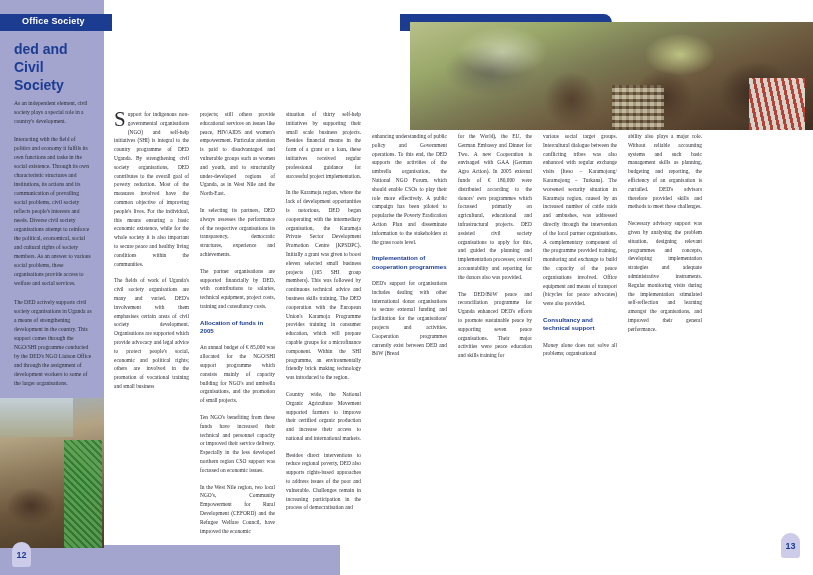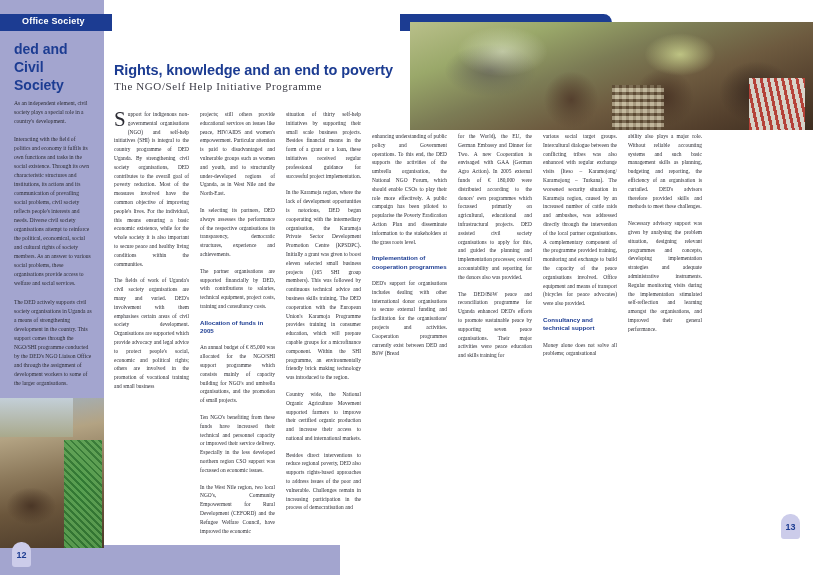--- a/index.html
+++ b/index.html
@@ -229,21 +229,21 @@
     border-radius: 9px 9px 3px 3px;
     font-family: "Liberation Sans", sans-serif;
     font-size: 9px;
     font-weight: bold;
     color: #1c3c92;
     display: flex;
     align-items: center;
     justify-content: center;
   }
   .folio-left { left: 12px; top: 542px; }
-  .folio-right { left: 781px; top: 514px; }
+  .folio-right { left: 781px; top: 533px; }
 </style>
 </head>
 <body>
 
 <div class="spread">
 
   <div class="left-panel"></div>
   <div class="left-panel-bottom"></div>
   <div class="right-panel-bottom"></div>
 
@@ -263,22 +263,20 @@
     <div class="green"></div>
   </div>
 
   <div class="sidebar">
     <div class="sidebar-title">ded and Civil Society</div>
     <div class="sidebar-lead">As an independent element, civil society plays a special role in a country's development.</div>
     <div class="sidebar-para">Interacting with the field of politics and economy it fulfils its own functions and tasks in the social existence. Through its own characteristic structures and institutions, its actions and its communication of prevailing social problems, civil society reflects people's interests and needs. Diverse civil society organisations attempt to reinforce the political, economical, social and cultural rights of society members. As an answer to various social problems, these organisations provide access to welfare and social services.</div>
     <div class="sidebar-para">The DED actively supports civil society organisations in Uganda as a means of strengthening development in the country. This support comes through the NGO/SHI programme conducted by the DED's NGO Liaison Office and through the assignment of development workers to some of the larger organisations.</div>
   </div>
 
-  <div class="headline">Rights, knowledge and an end to poverty</div>
-  <div class="subhead">The NGO/Self Help Initiative Programme</div>
 
   <div class="columns">
 
     <div class="col c1">
       <p class="dropcap">Support for indigenous non-governmental organisations (NGO) and self-help initiatives (SHI) is integral to the country programme of DED Uganda. By strengthening civil society organisations, DED contributes to the overall goal of poverty reduction. Most of the measures involved have the common objective of improving people's lives. For the individual, this means ensuring a basic economic existence, while for the whole society it is also important to secure peace and healthy living conditions within the communities.</p>
       <p>The fields of work of Uganda's civil society organisations are many and varied. DED's involvement with them emphasises certain areas of civil society development. Organisations are supported which provide advocacy and legal advice to protect people's social, economic and political rights; others are involved in the promotion of vocational training and small business</p>
     </div>
 
     <div class="col c2">
       <p>projects; still others provide educational services on issues like peace, HIV/AIDS and women's empowerment. Particular attention is paid to disadvantaged and vulnerable groups such as women and youth, and to structurally under-developed regions of Uganda, as in West Nile and the North-East.</p>

